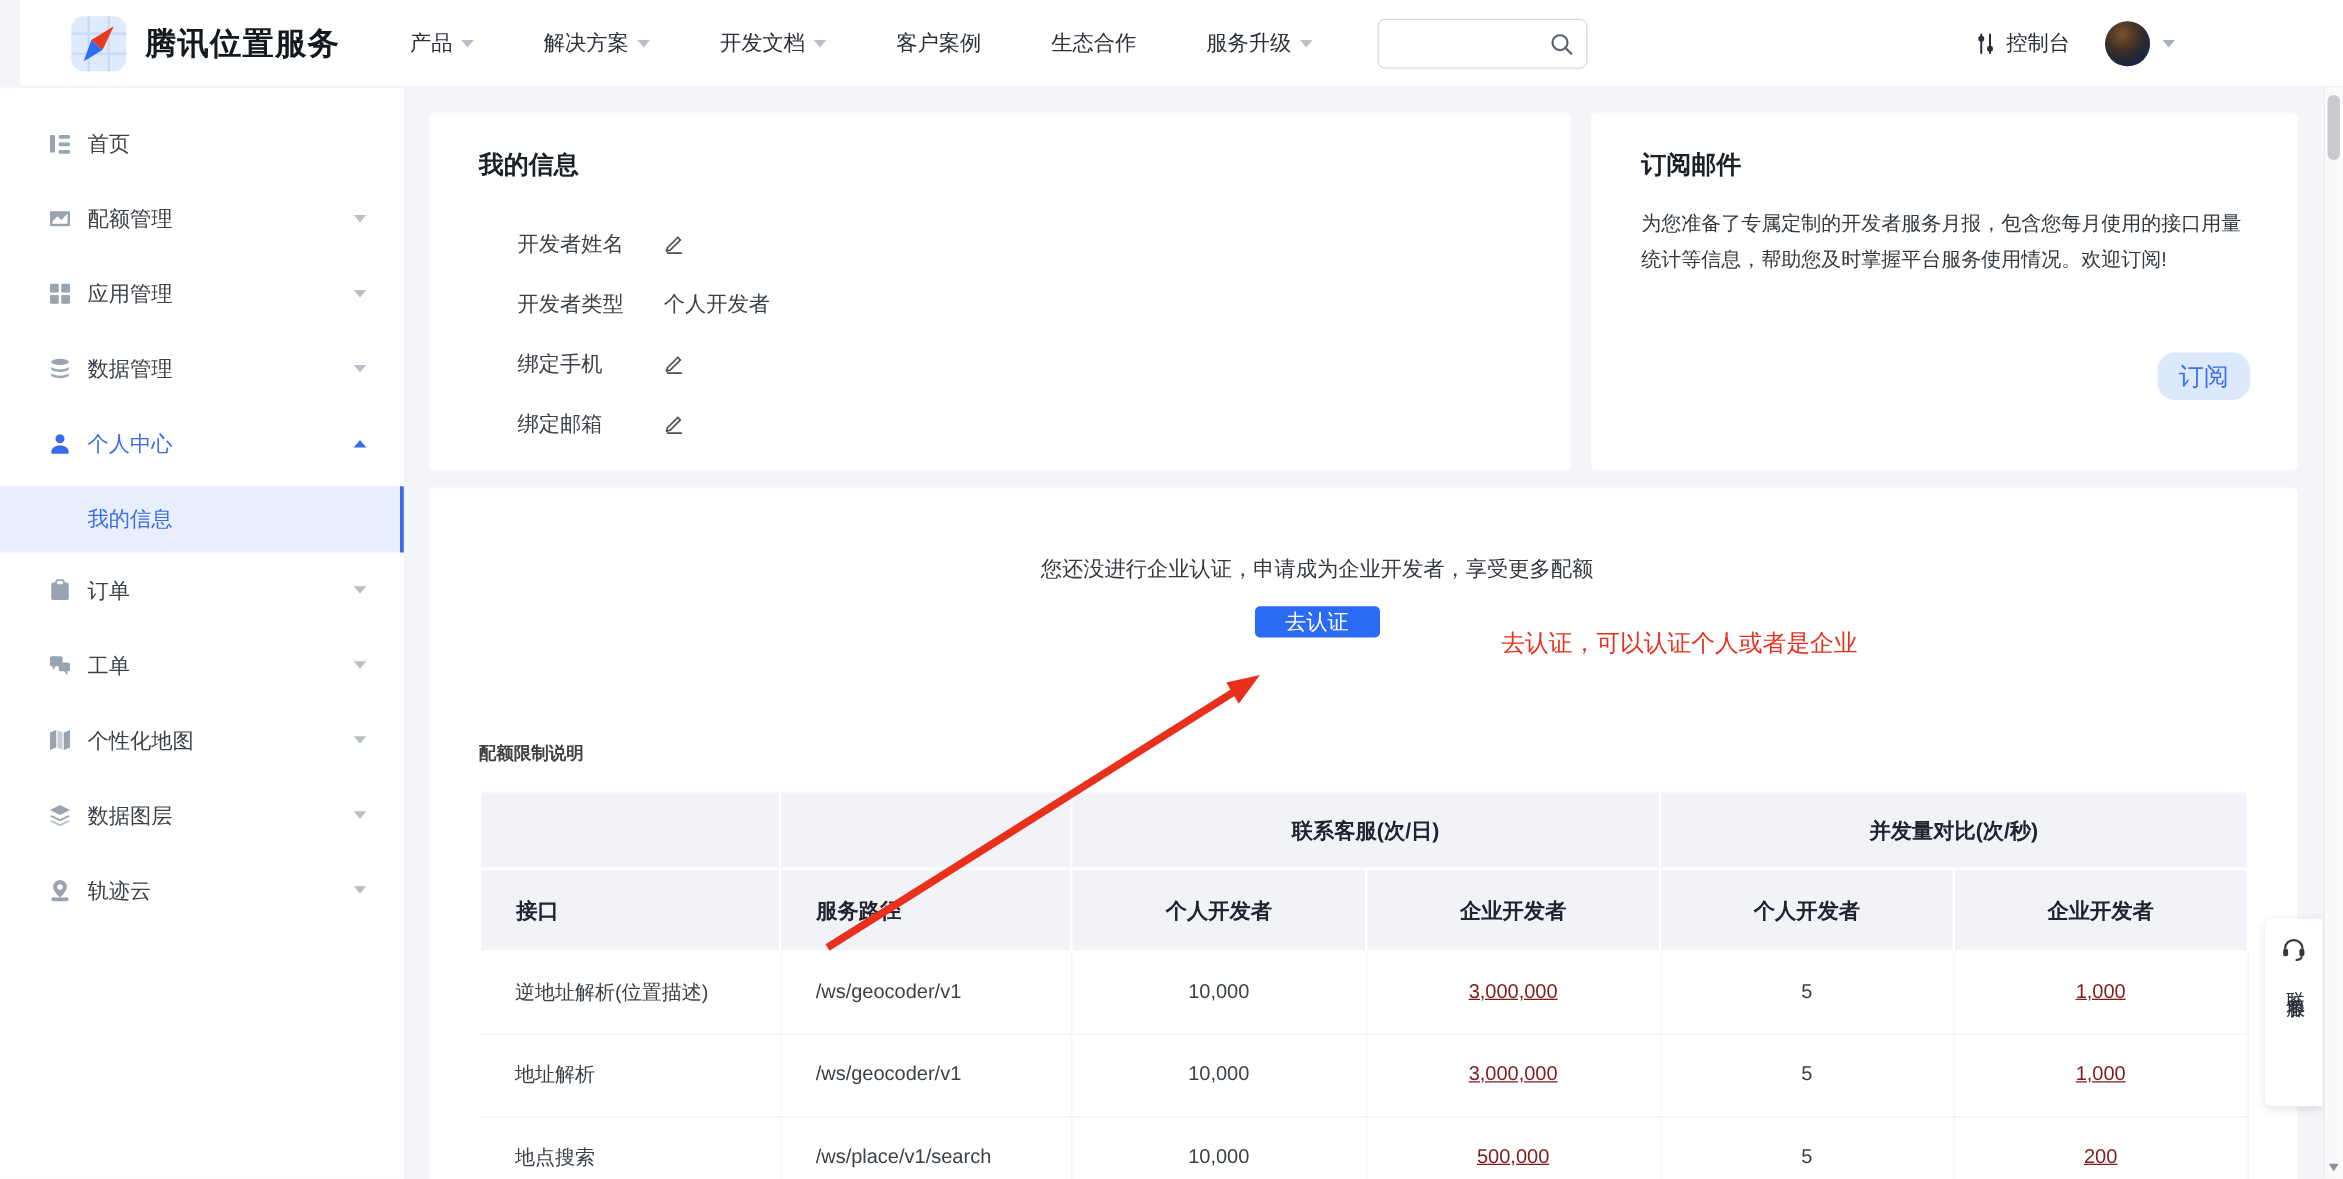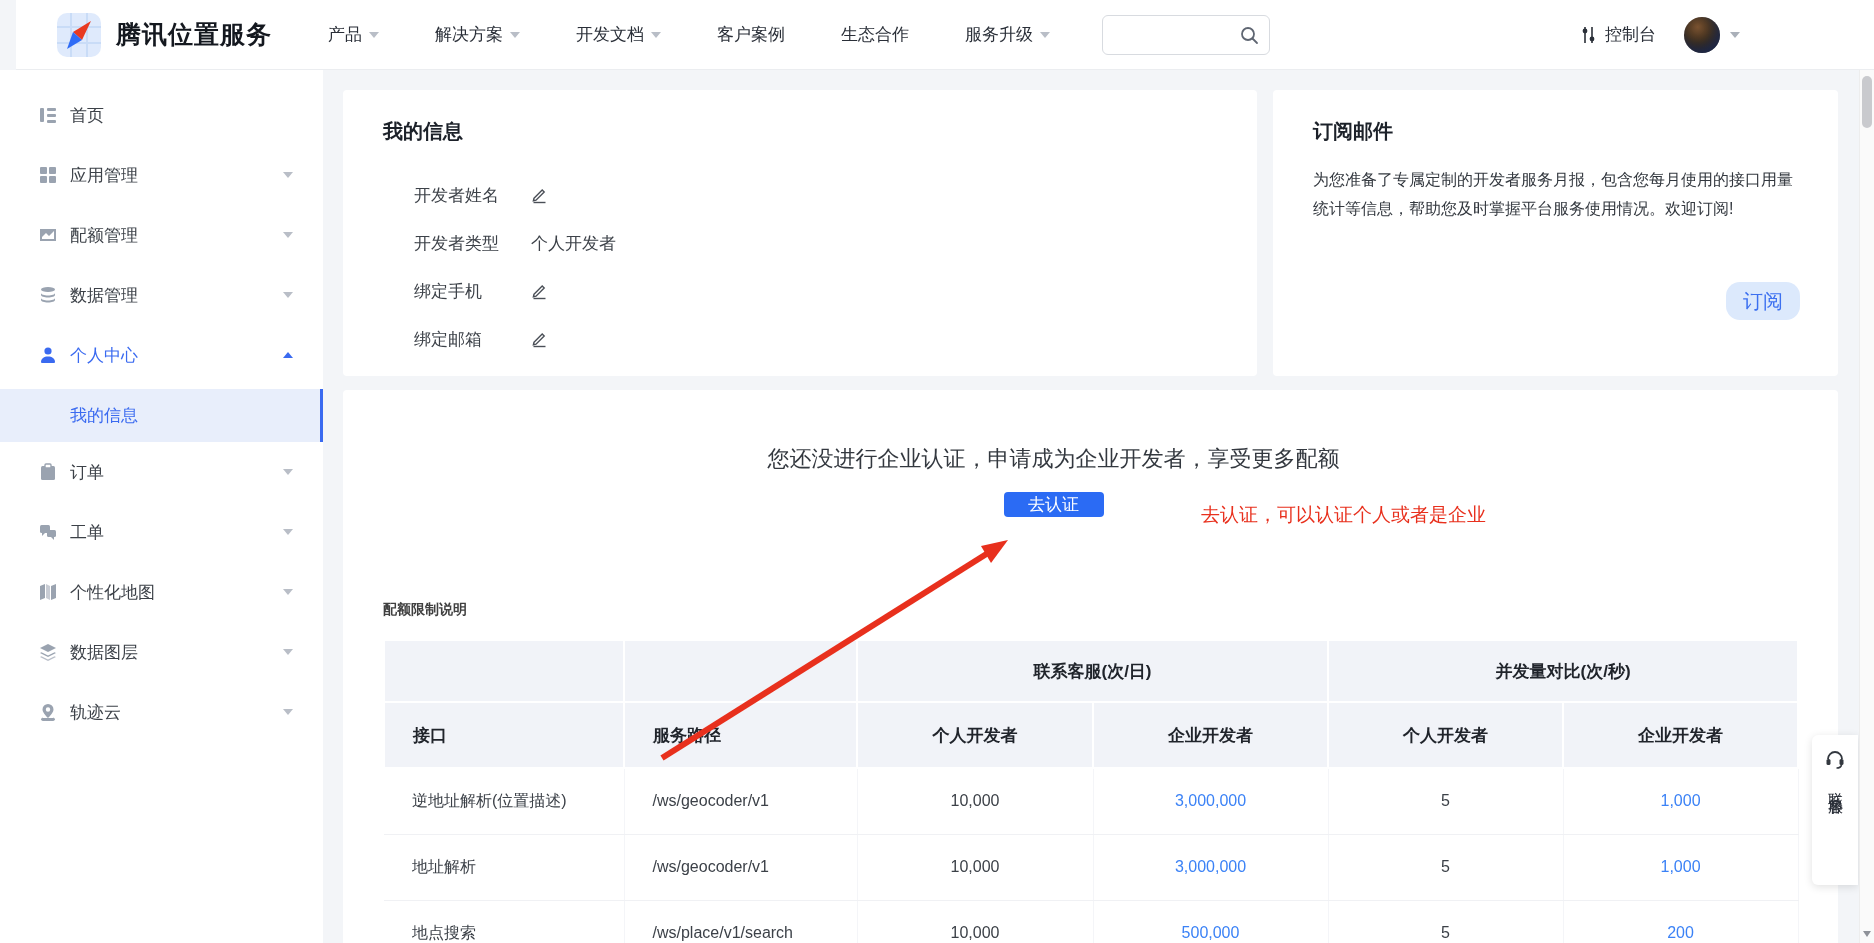--- a/index.html
+++ b/index.html
@@ -46,34 +46,34 @@
   .field-value { color:#3c4148; }
   .edit-icon { display:inline-flex; cursor:pointer; }
 
   .subscribe-card { width:565px; height:286px; padding:28px 40px; position:relative; }
   .subscribe-desc { margin-top:20px; font-size:16px; line-height:29px; color:#33383f; width:488px; }
   .subscribe-btn { position:absolute; right:38px; bottom:56px; width:74px; height:38px; background:#dce9fc; color:#3c70f0;
     border:none; border-radius:14px; font-size:20px; cursor:pointer; font-family:inherit;margin-left:20px; }
 
   .big-card { position:relative; margin-top:14px; width:1495px; height:560px; background:#fff; border-radius:4px; padding:0 40px; overflow:hidden; }
   .cert-wrap { width:1341px; padding-top:54px; text-align:center; }
-  .cert-notice { font-size:22px; color:#33383f; }
+  .cert-notice { font-size:17px; color:#33383f; }
   .cert-btn { margin-top:18px; width:100px; height:25px; background:#2b6bf4; color:#fff; border:none; border-radius:4px;
     font-size:17px; cursor:pointer; font-family:inherit; }
   .cert-annotation { position:absolute; left:858px; top:112px; font-size:19px; color:#e8301d; white-space:nowrap; }
   .arrow-svg { position:absolute; left:0; top:0; width:1495px; height:560px; pointer-events:none; }
 
   .quota-heading { margin-top:84px; font-size:14px; font-weight:700; color:#404040; }
   table.quota { margin-top:20px; width:1414px; border-collapse:collapse; table-layout:fixed; }
   table.quota th { background:#f1f3f8; border:2px solid #fff; font-size:17px; font-weight:700; color:#20242b; }
   table.quota tr.group-row th { height:62px; }
   table.quota tr.head-row th { height:66px; }
   table.quota tr.head-row th.left, table.quota td.left { text-align:left; padding-left:28px; }
   table.quota td { height:66px; border-bottom:1px solid #f0f1f4; border-right:1px solid #f4f5f8; font-size:16px; color:#3c4148; text-align:center; }
-  table.quota td.orange { color:#3b82f6; }
+  table.quota td.orange { color:#7f1d1d;text-decoration:underline; }
 
   
   .support { position:absolute; right:16px; top:735px; width:46px; height:150px; background:#fff; border-radius:6px 0 0 6px;
     box-shadow:0 2px 8px rgba(0,0,0,.12); display:flex; flex-direction:column; align-items:center; padding-top:14px; gap:9px;
     cursor:pointer; z-index:40; }
   .support-label { writing-mode:vertical-rl; text-orientation:upright; font-size:15px; color:#2a2f38; letter-spacing:3px; }
   .scrollbar { position:absolute; right:0; top:70px; bottom:0; width:15px; background:#fafafa; border-left:1px solid #ededed; z-index:50; }
   .scroll-thumb { position:absolute; left:2px; top:6px; width:10px; height:52px; background:#c9cace; border-radius:6px; }
   .scroll-arrow { position:absolute; left:3px; bottom:6px; width:0; height:0;
     border-left:4px solid transparent; border-right:4px solid transparent; border-top:6px solid #8f9299; }
@@ -145,36 +145,36 @@
           <rect class="ico-gray" x="8" y="2" width="9" height="3" rx="1"></rect>
           <rect class="ico-gray" x="8" y="8" width="9" height="3" rx="1"></rect>
           <rect class="ico-gray" x="8" y="14" width="9" height="3" rx="1"></rect>
         </svg>
     </span>
     <span class="s-label">首页</span>
   </div>
   <div class="side-item">
     <span class="s-ico">
       <svg width="18" height="18" viewBox="0 0 18 18">
+          <path class="ico-gray" d="M1 3 h16 v12 h-16 z M3 11 l4-4 3 3 5-5 v8 h-12 z" fill-rule="evenodd"></path>
+        </svg>
+    </span>
+    <span class="s-label">配额管理</span>
+    <span class="caret-down"></span>
+  </div>
+  <div class="side-item">
+    <span class="s-ico">
+      <svg width="18" height="18" viewBox="0 0 18 18">
           <rect class="ico-gray" x="1" y="1" width="7" height="7" rx="1"></rect>
           <rect class="ico-gray" x="10" y="1" width="7" height="7" rx="1"></rect>
           <rect class="ico-gray" x="1" y="10" width="7" height="7" rx="1"></rect>
           <rect class="ico-gray" x="10" y="10" width="7" height="7" rx="1"></rect>
         </svg>
     </span>
     <span class="s-label">应用管理</span>
-    <span class="caret-down"></span>
-  </div>
-  <div class="side-item">
-    <span class="s-ico">
-      <svg width="18" height="18" viewBox="0 0 18 18">
-          <path class="ico-gray" d="M1 3 h16 v12 h-16 z M3 11 l4-4 3 3 5-5 v8 h-12 z" fill-rule="evenodd"></path>
-        </svg>
-    </span>
-    <span class="s-label">配额管理</span>
     <span class="caret-down"></span>
   </div>
   <div class="side-item">
     <span class="s-ico">
       <svg width="18" height="18" viewBox="0 0 18 18">
           <ellipse class="ico-gray" cx="9" cy="3.5" rx="7" ry="2.5"></ellipse>
           <path class="ico-gray" d="M2 7 c0 1.4 3.1 2.5 7 2.5 s7-1.1 7-2.5 v2 c0 1.4-3.1 2.5-7 2.5 S2 10.4 2 9 z"></path>
           <path class="ico-gray" d="M2 12 c0 1.4 3.1 2.5 7 2.5 s7-1.1 7-2.5 v2 c0 1.4-3.1 2.5-7 2.5 S2 15.4 2 14 z"></path>
         </svg>
     </span>

